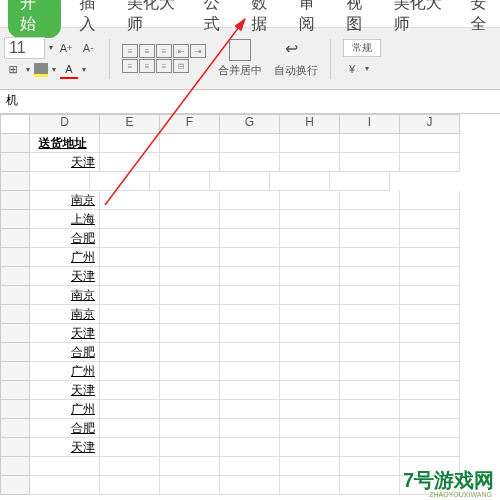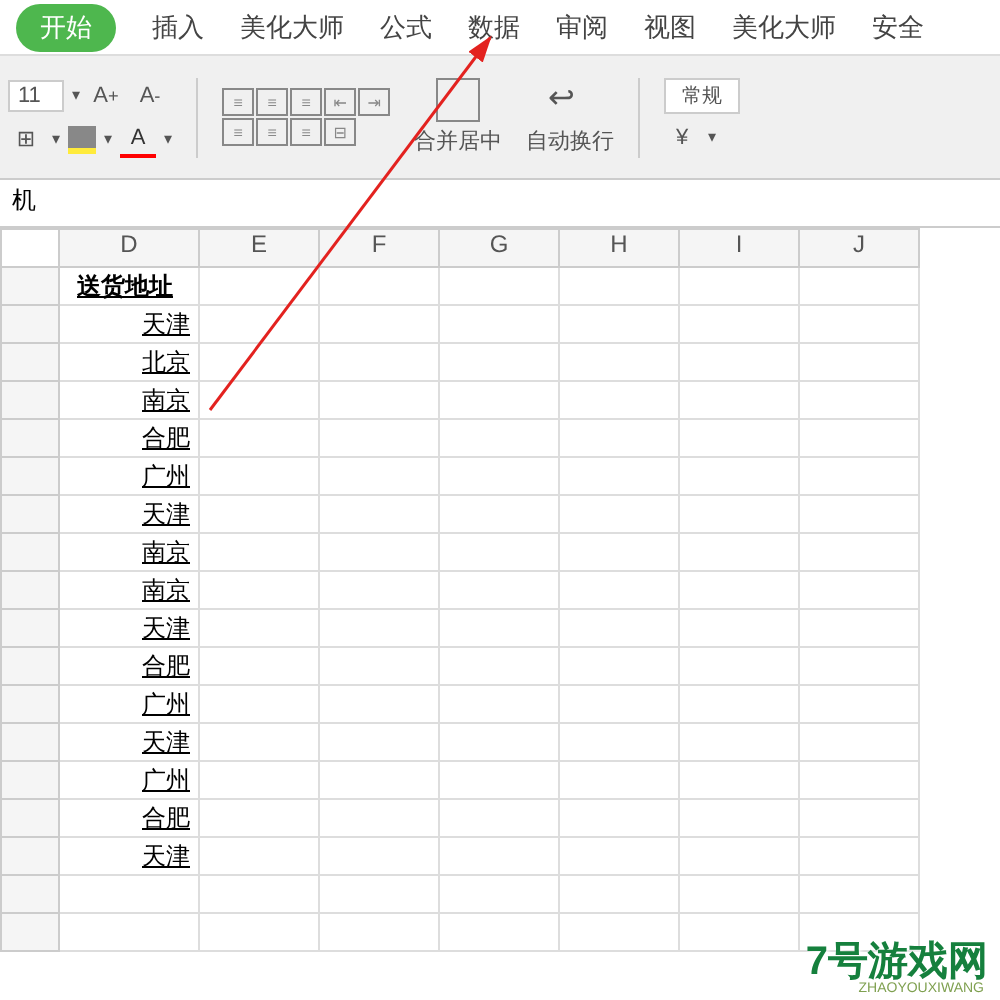--- a/index.html
+++ b/index.html
@@ -1,23 +1,23 @@
 <!DOCTYPE html>
 <html><head>
 <meta charset="utf-8">
 <style>
 * { margin: 0; padding: 0; box-sizing: border-box; font-family: "Microsoft YaHei", sans-serif; }
 body { width: 500px; height: 500px; background: #fff; overflow: hidden; position: relative; }
-.ribbon-tabs { display: flex; align-items: center; height: 28px; background: #fff; border-bottom: 1px solid #ddd; padding-left: 8px; gap: 18px; font-size: 13px; color: #444; }
+.ribbon-tabs { display: flex; align-items: center; height: 28px; background: #fff; border-bottom: 1px solid #ddd; padding-left: 8px; gap: 18px; font-size: 16px; color: #444; }
 .tab-start { background: #4eb74e; color: #fff; padding: 3px 12px; border-radius: 12px; cursor: pointer; }
 .tab { cursor: pointer; }
 .toolbar { height: 62px; background: #f0f0f0; border-bottom: 1px solid #ccc; display: flex; align-items: center; padding: 0 4px; gap: 12px; font-size: 11px; color: #555; }
 .tool-group { display: flex; flex-direction: column; gap: 2px; }
 .tool-row { display: flex; align-items: center; gap: 4px; height: 20px; }
-.font-size-box { border: 1px solid #ccc; background: #fff; padding: 1px 4px; width: 28px; font-size: 11px; }
+.font-size-box { border: 1px solid #ccc; background: #fff; padding: 1px 4px; width: 41px; font-size: 16px; }
 .btn-sm { width: 18px; height: 18px; display: flex; align-items: center; justify-content: center; cursor: pointer; font-size: 11px; }
 .divider { width: 1px; height: 40px; background: #ccc; }
 .align-grid { display: flex; flex-direction: column; gap: 1px; }
 .align-row { display: flex; gap: 1px; }
 .align-cell { width: 16px; height: 14px; border: 1px solid #888; display: flex; align-items: center; justify-content: center; cursor: pointer; font-size: 8px; color: #888; }
 .big-btn { display: flex; flex-direction: column; align-items: center; cursor: pointer; gap: 2px; font-size: 11px; }
 .big-icon { width: 22px; height: 22px; border: 1px solid #888; }
 .dropdown { border: 1px solid #ccc; background: #fff; padding: 1px 8px; font-size: 10px; display: flex; align-items: center; gap: 6px; cursor: pointer; }
 .formula-bar { height: 24px; border-bottom: 1px solid #ccc; padding: 2px 6px; font-size: 12px; }
 .grid-area { position: relative; }
@@ -134,31 +134,40 @@
         <div class="cell cell-d">天津</div>
         <div class="cell"></div>
         <div class="cell"></div>
         <div class="cell"></div>
         <div class="cell"></div>
         <div class="cell"></div>
         <div class="cell"></div>
       </div>
       <div class="row">
         <div class="rh"></div>
-        <div class="cell cell-d">北京</div>
         <div class="cell"></div>
         <div class="cell"></div>
         <div class="cell"></div>
         <div class="cell"></div>
         <div class="cell"></div>
         <div class="cell"></div>
       </div>
       <div class="row">
         <div class="rh"></div>
         <div class="cell cell-d">南京</div>
+        <div class="cell"></div>
+        <div class="cell"></div>
+        <div class="cell"></div>
+        <div class="cell"></div>
+        <div class="cell"></div>
+        <div class="cell"></div>
+      </div>
+      <div class="row">
+        <div class="rh"></div>
+        <div class="cell cell-d">上海</div>
         <div class="cell"></div>
         <div class="cell"></div>
         <div class="cell"></div>
         <div class="cell"></div>
         <div class="cell"></div>
         <div class="cell"></div>
       </div>
       <div class="row">
         <div class="rh"></div>
         <div class="cell cell-d">合肥</div>

